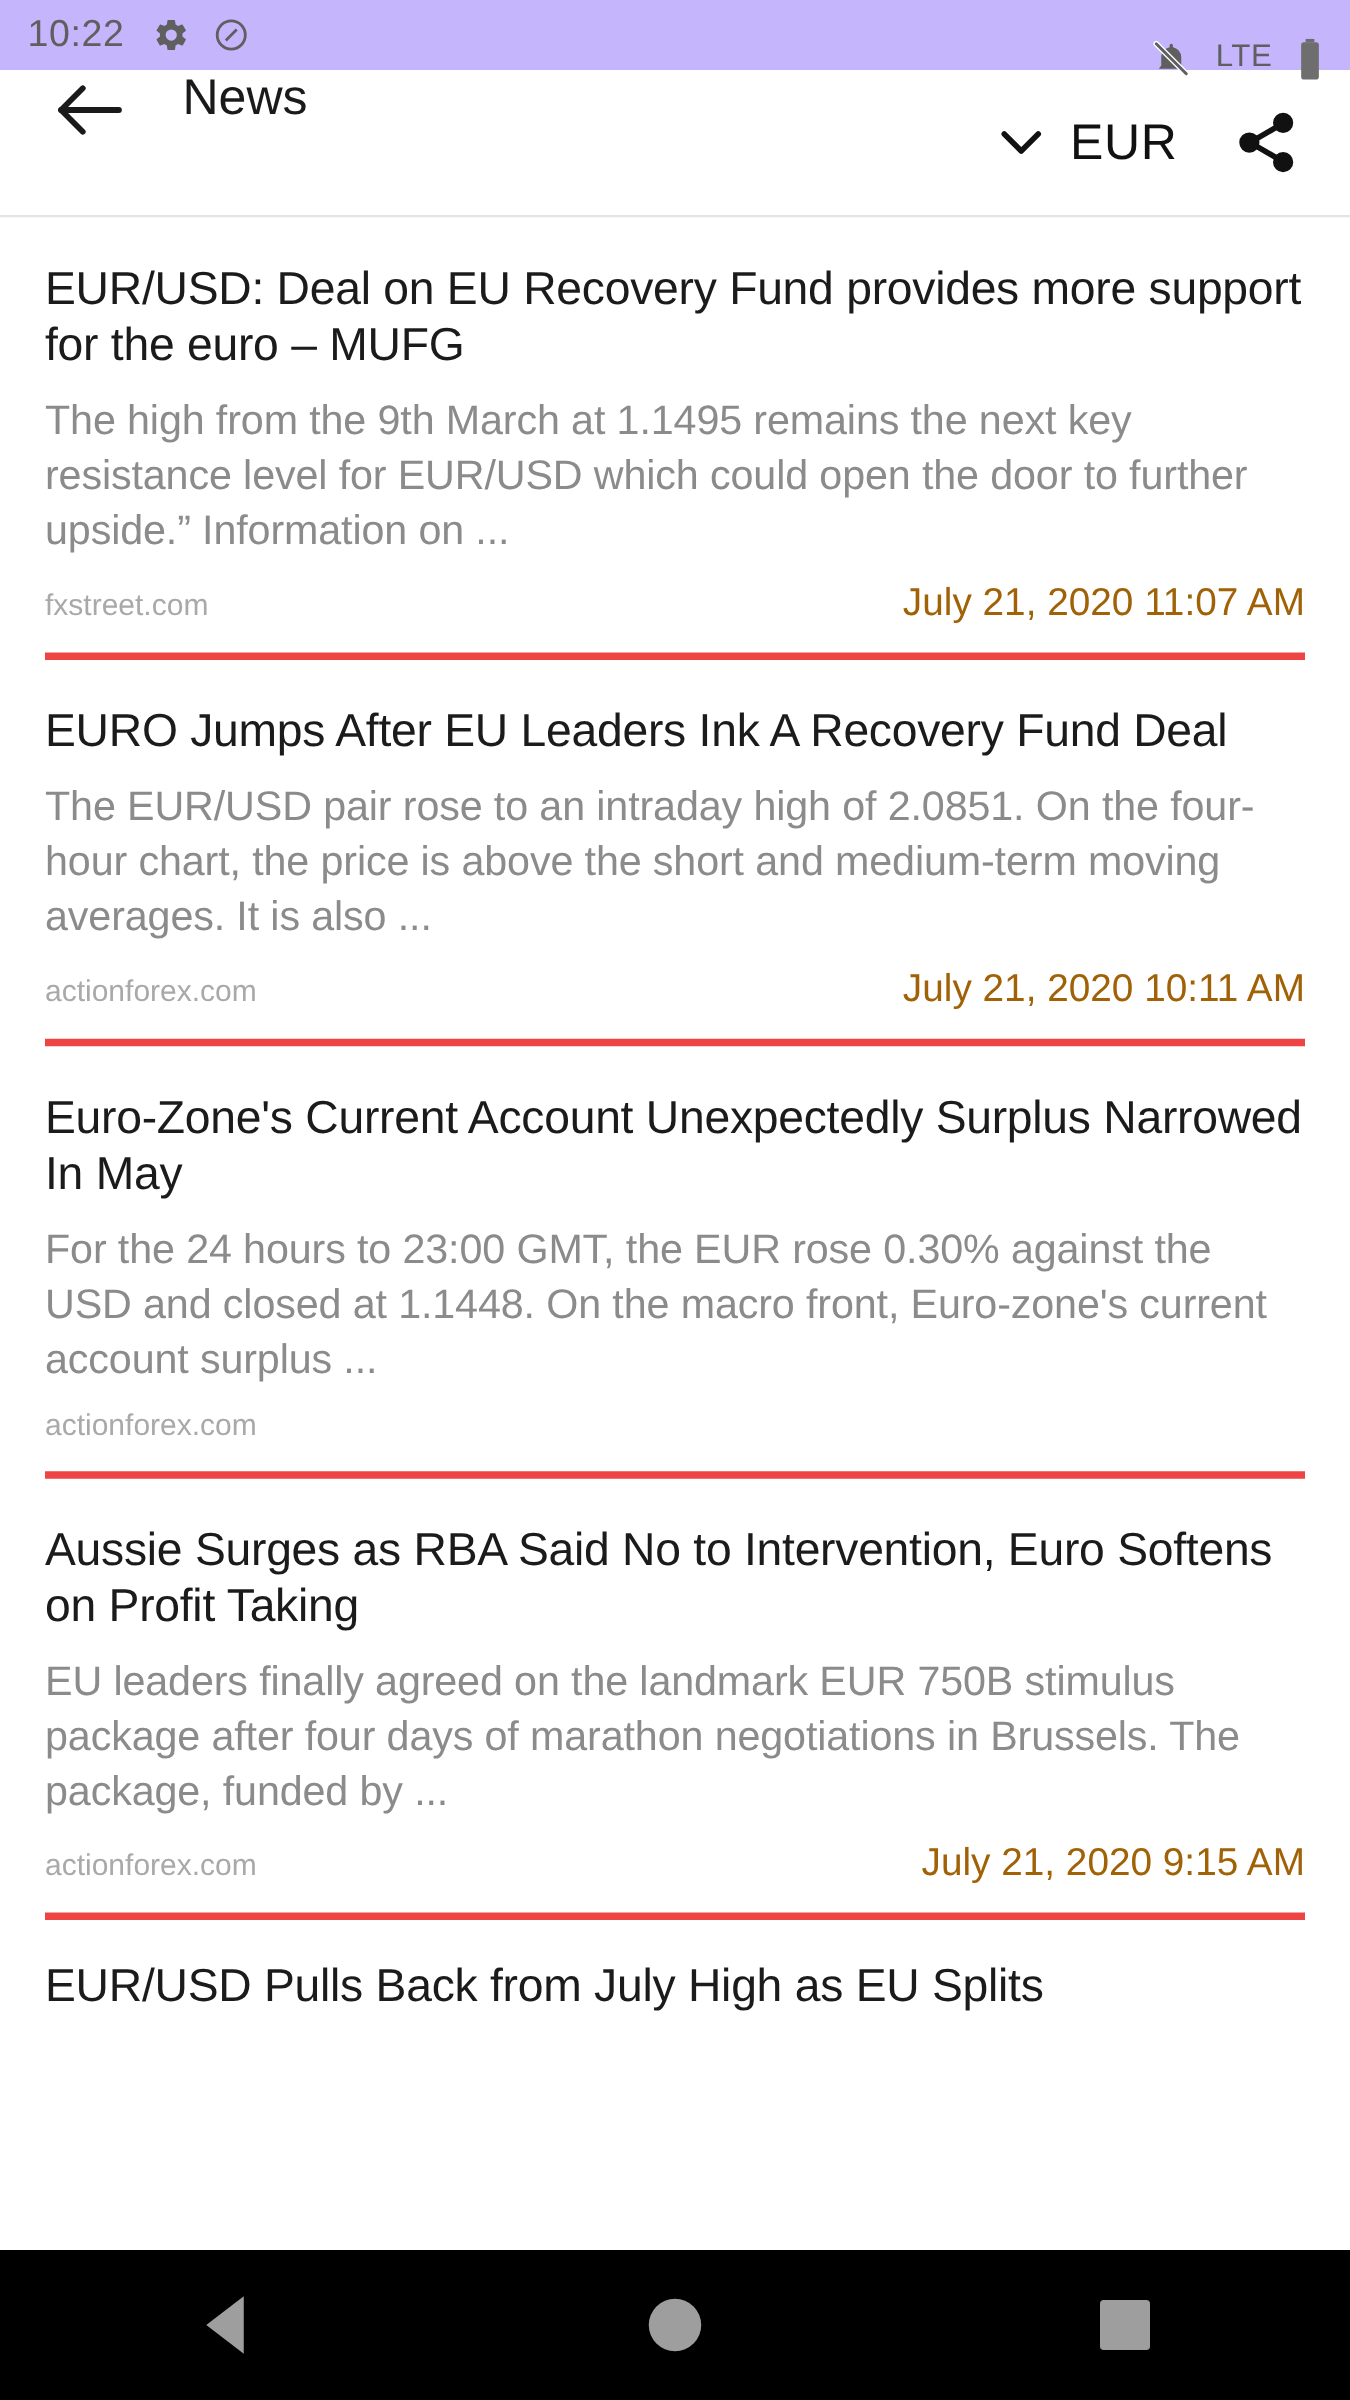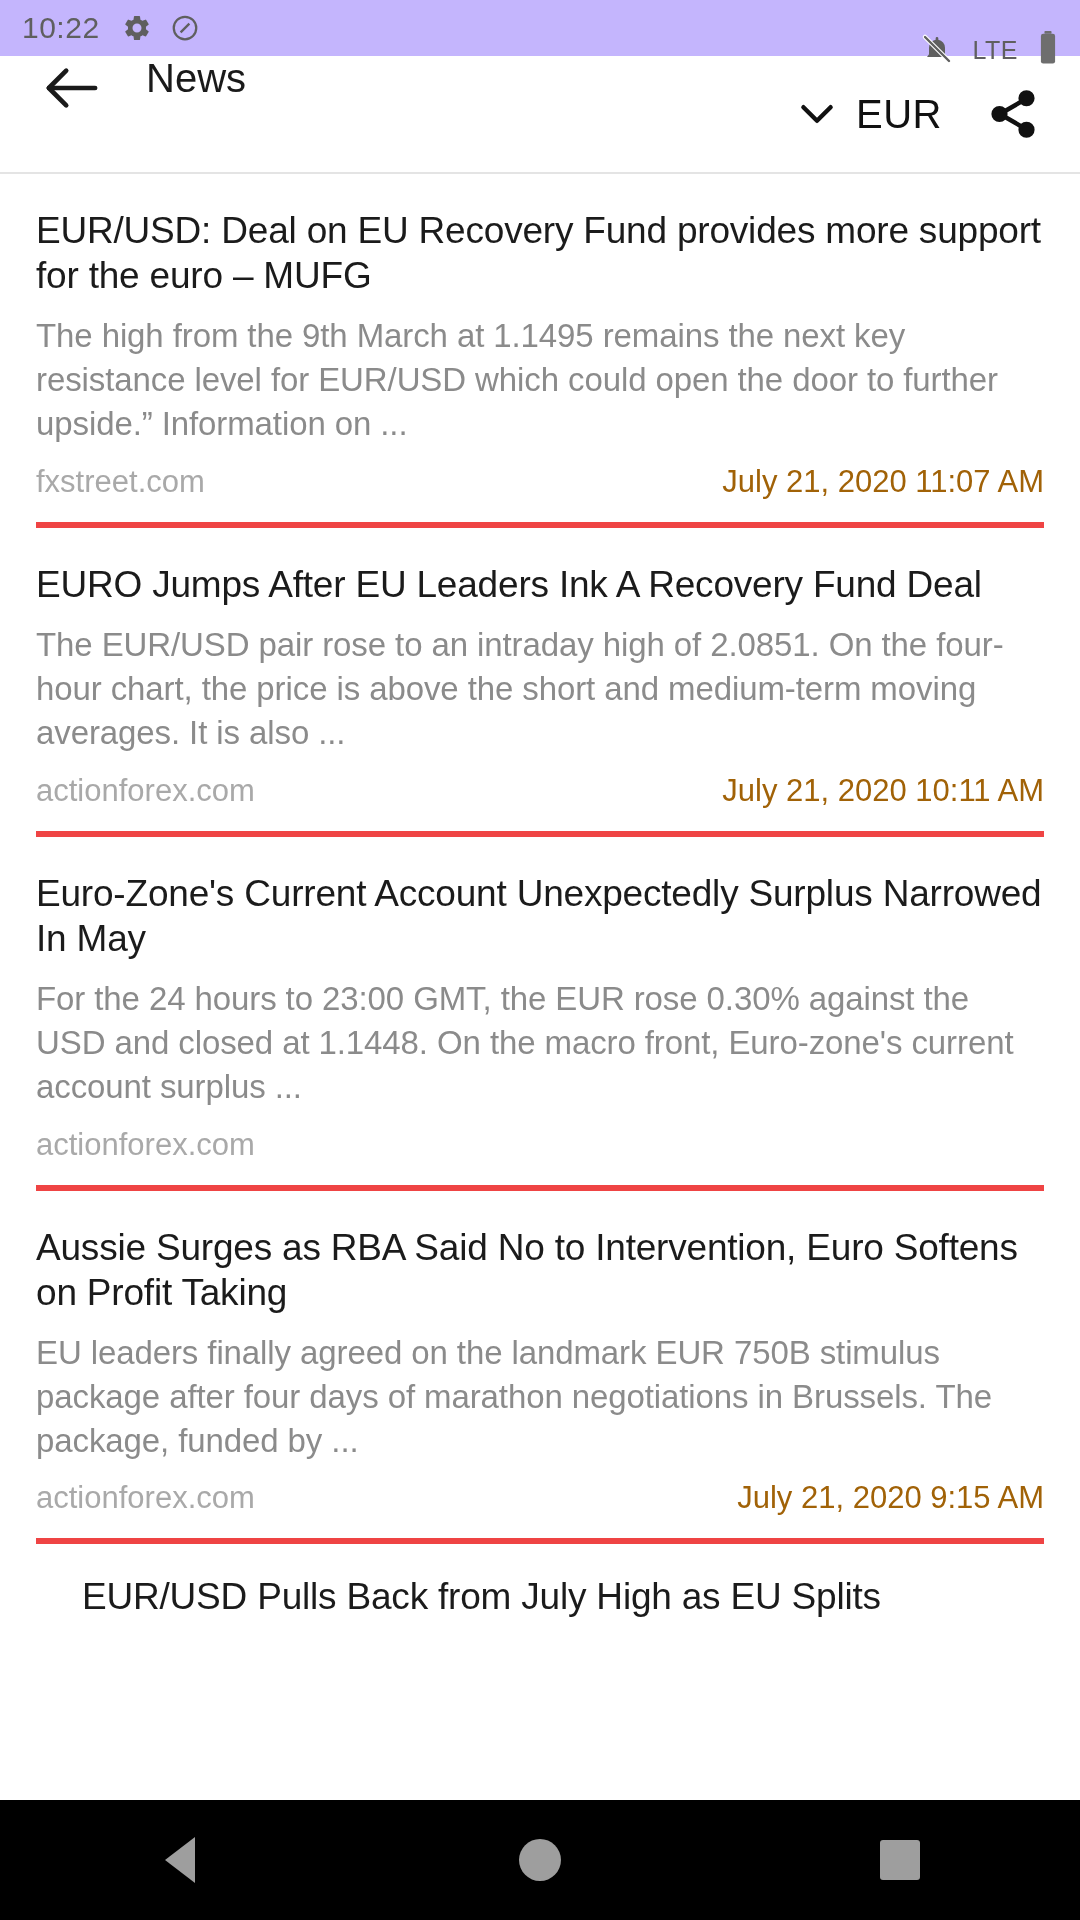--- a/index.html
+++ b/index.html
@@ -27,21 +27,21 @@
   }
   .status-left-icons {
     display: flex;
     align-items: center;
     gap: 18px;
     margin-left: 22px;
   }
   .status-right {
     margin-left: auto;
     display: flex;
-    align-items: flex-end;
+    align-items: flex-start;
     gap: 20px;
     margin-top: 39px;
   }
   .status-lte {
     font-size: 25px;
     color: #5f5f5f;
     letter-spacing: 0.5px;
   }
   .icon-svg { display: block; }
 
@@ -93,21 +93,21 @@
     padding: 0 36px;
     background: #ffffff;
     height: calc(1920px - 56px - 118px - 120px);
     overflow: hidden;
   }
   .news-item {
     padding: 34px 0 0 0;
     border-bottom: 6px solid #ef4444;
     cursor: pointer;
   }
-  .news-item:last-child { border-bottom: none; margin-left: 46px; }
+  .news-item:last-child { border-bottom: none; }
   .news-title {
     font-size: 37px;
     line-height: 1.22;
     color: #1b1b1b;
     font-weight: 400;
     letter-spacing: -0.2px;
   }
   .news-summary {
     font-size: 33px;
     line-height: 1.33;
@@ -116,21 +116,21 @@
     letter-spacing: -0.1px;
   }
   .news-meta {
     display: flex;
     align-items: baseline;
     justify-content: space-between;
     margin-top: 18px;
     padding-bottom: 22px;
   }
   .news-source {
-    font-size: 31px;
+    font-size: 24px;
     color: #a9a9a9;
   }
   .news-date {
     font-size: 31px;
     color: #a16207;
   }
   .news-item.partial {
     padding-top: 30px;
   }
   .news-item.partial .news-title {

